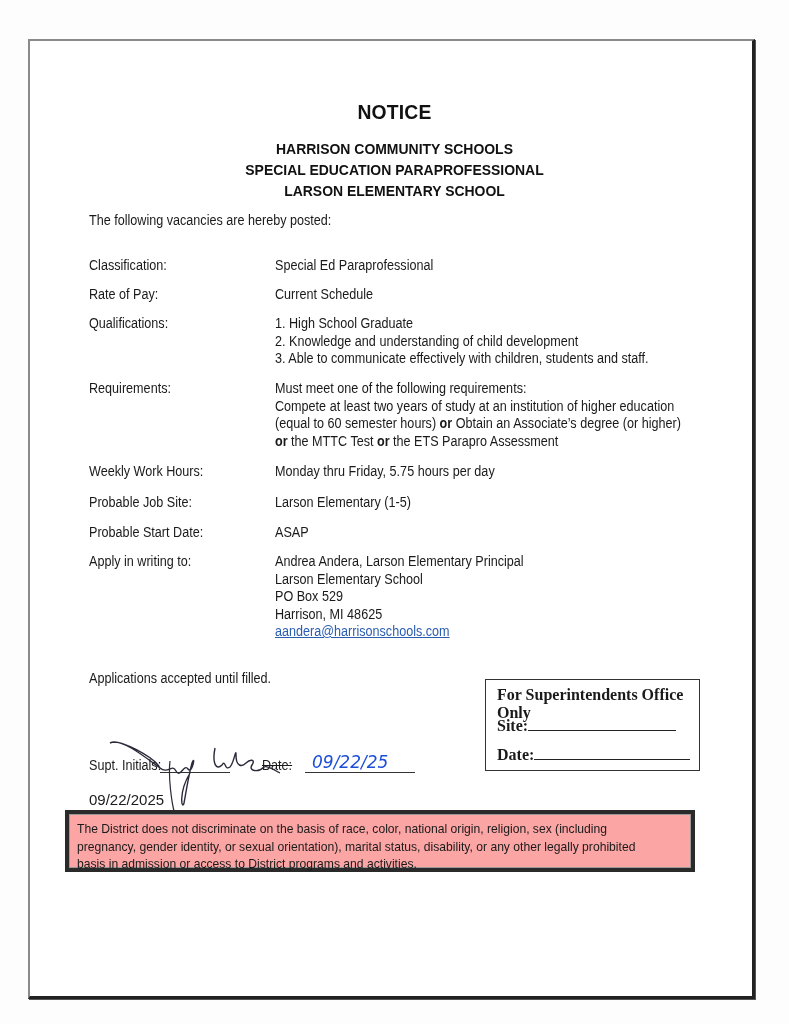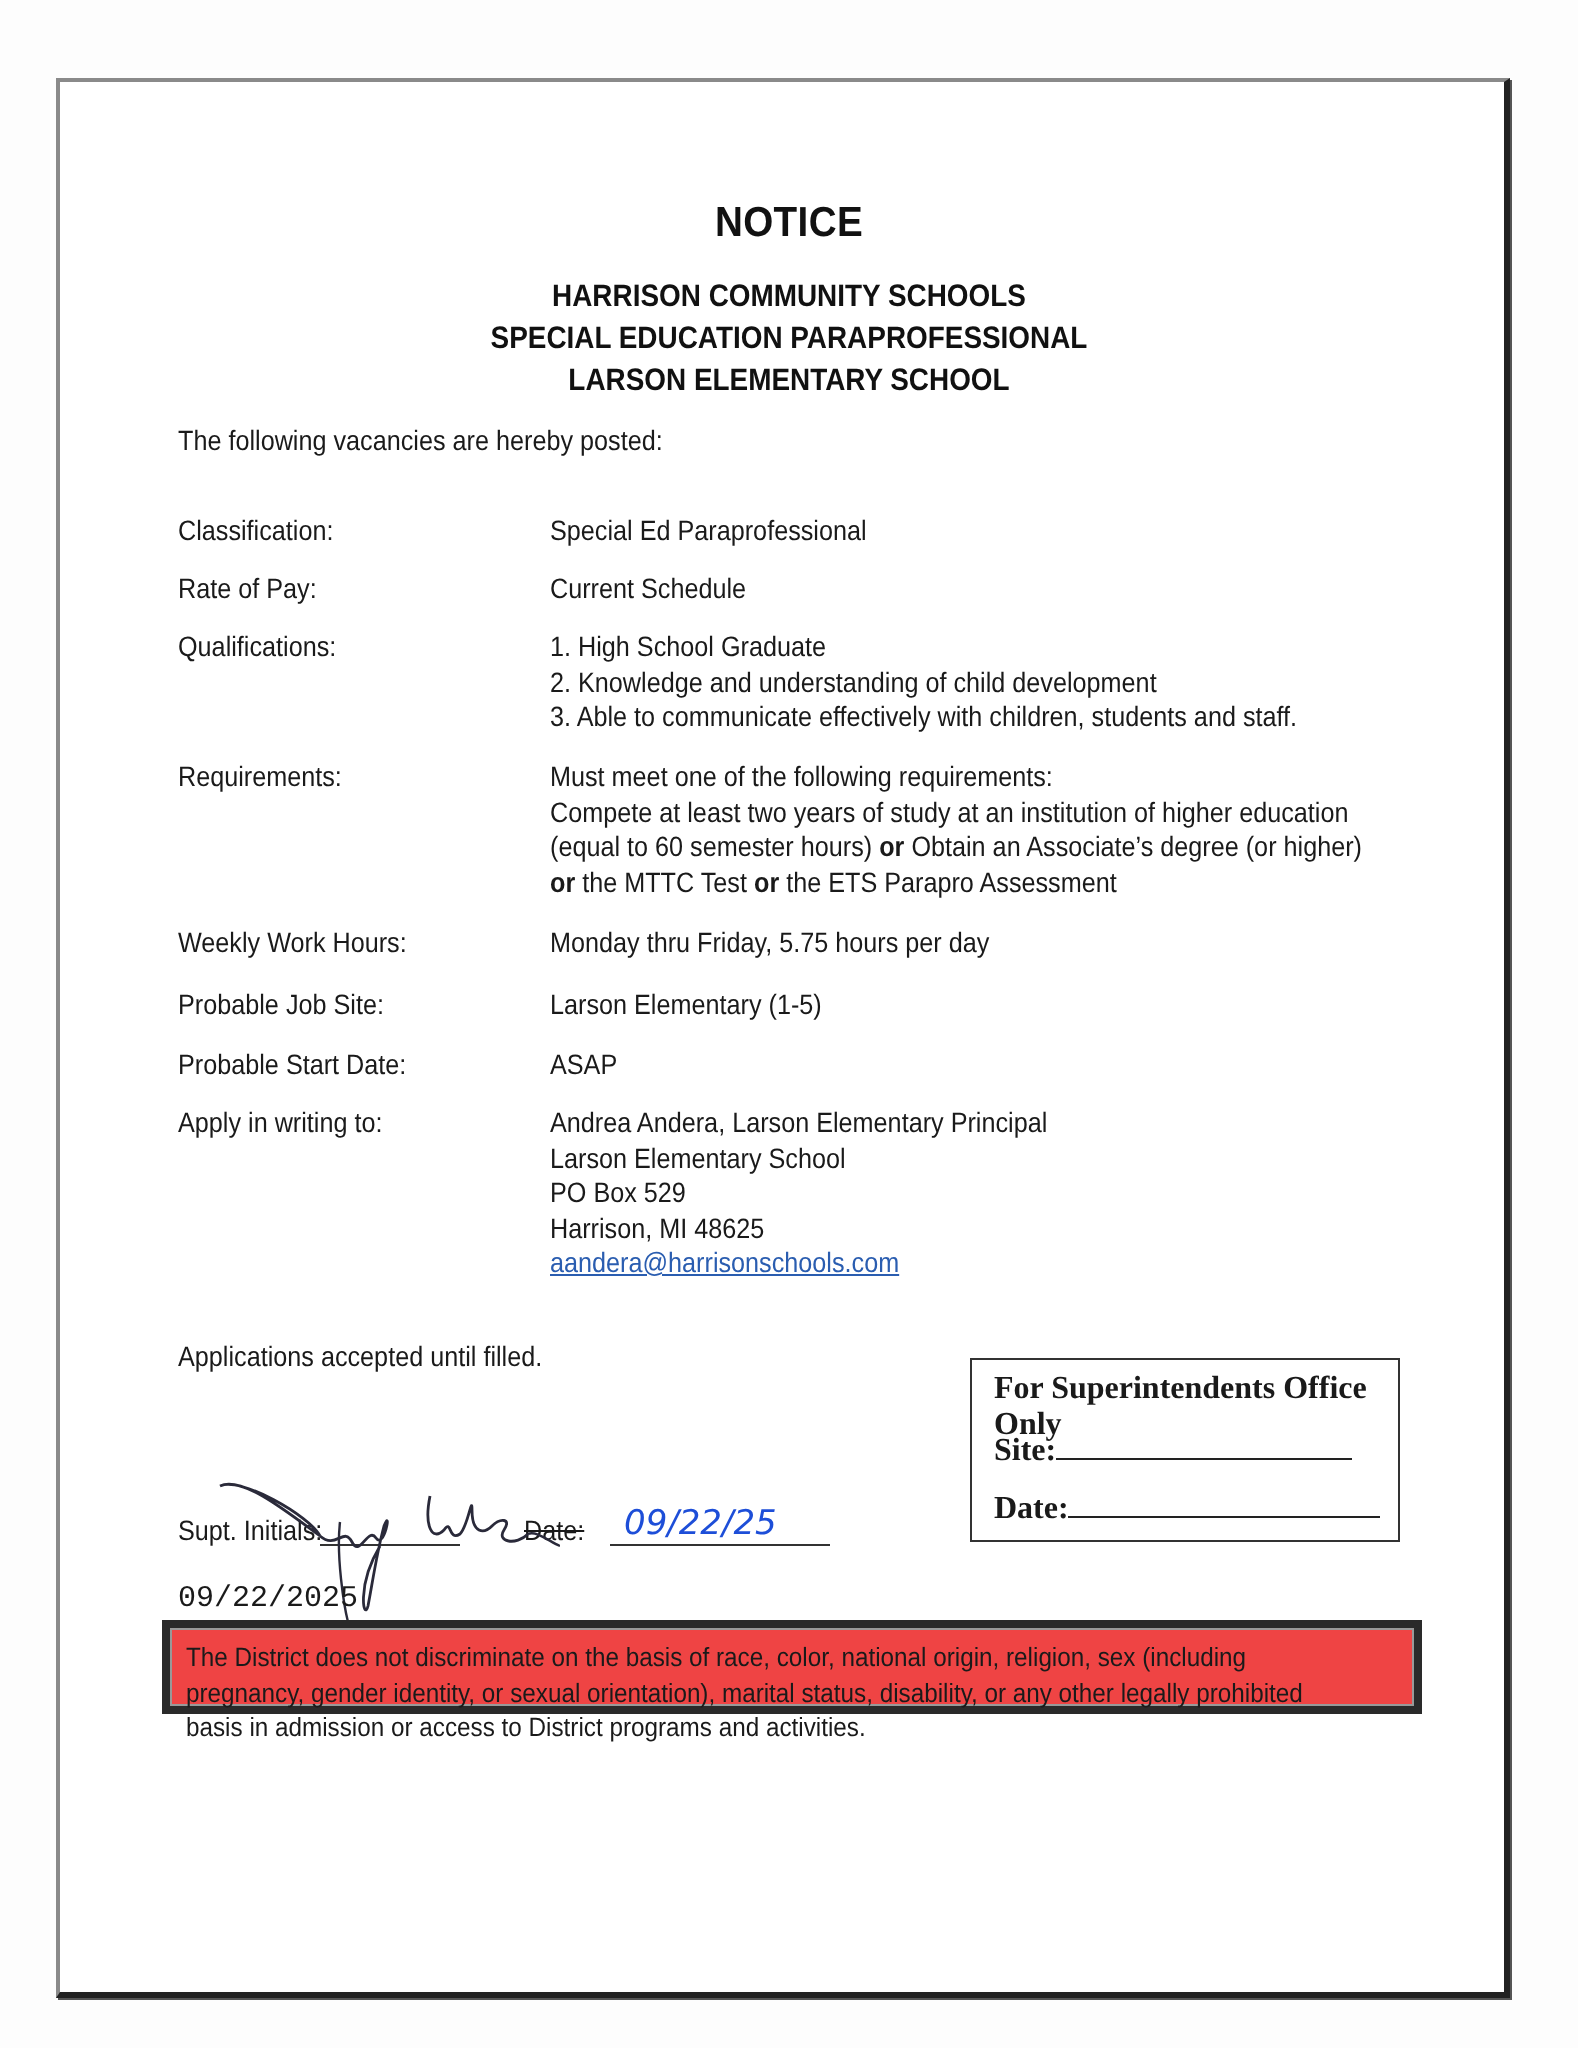--- a/index.html
+++ b/index.html
@@ -35,24 +35,24 @@
   .sup-box {
     left: 485px; top: 679px; width: 213px; height: 90px;
     border: 1.5px solid #333; background: #fff;
     font-family: "Liberation Serif", serif; font-weight: bold; font-size: 16px;
   }
   .sup-box .hdr { position: absolute; left: 11px; top: 6px; }
   .sup-box .line-row { position: absolute; left: 11px; }
   .sup-box .uline { display: inline-block; border-bottom: 1px solid #222; height: 12px; vertical-align: baseline; }
   .sig-label { left: 89px; top: 757px; font-size: 14px; }
   .sig-underline { position: absolute; border-bottom: 1px solid #333; }
-  .print-date { left: 89px; top: 791px; font-family: Liberation Mono, monospace; font-size: 15px; text-align: right; }
+  .print-date { left: 89px; top: 791px; font-family: Liberation Sans, sans-serif; font-size: 15px; text-align: right; }
   .disclaimer {
-    left: 81px; top: 810px; width: 630px; height: 47px;
-    border: 4px solid #2a2a2a; background: #ef4444;
+    left: 65px; top: 810px; width: 630px; height: 62px;
+    border: 4px solid #2a2a2a; background: #fca5a5;
     box-shadow: inset 0 0 0 1px #999;
     font-size: 13.2px; line-height: 17.5px; padding: 6px 8px;
     box-sizing: border-box; text-align: justify;
   }
   .disclaimer span { display: block; }
 </style>
 </head>
 <body>
 
 <div class="page-border"></div>

